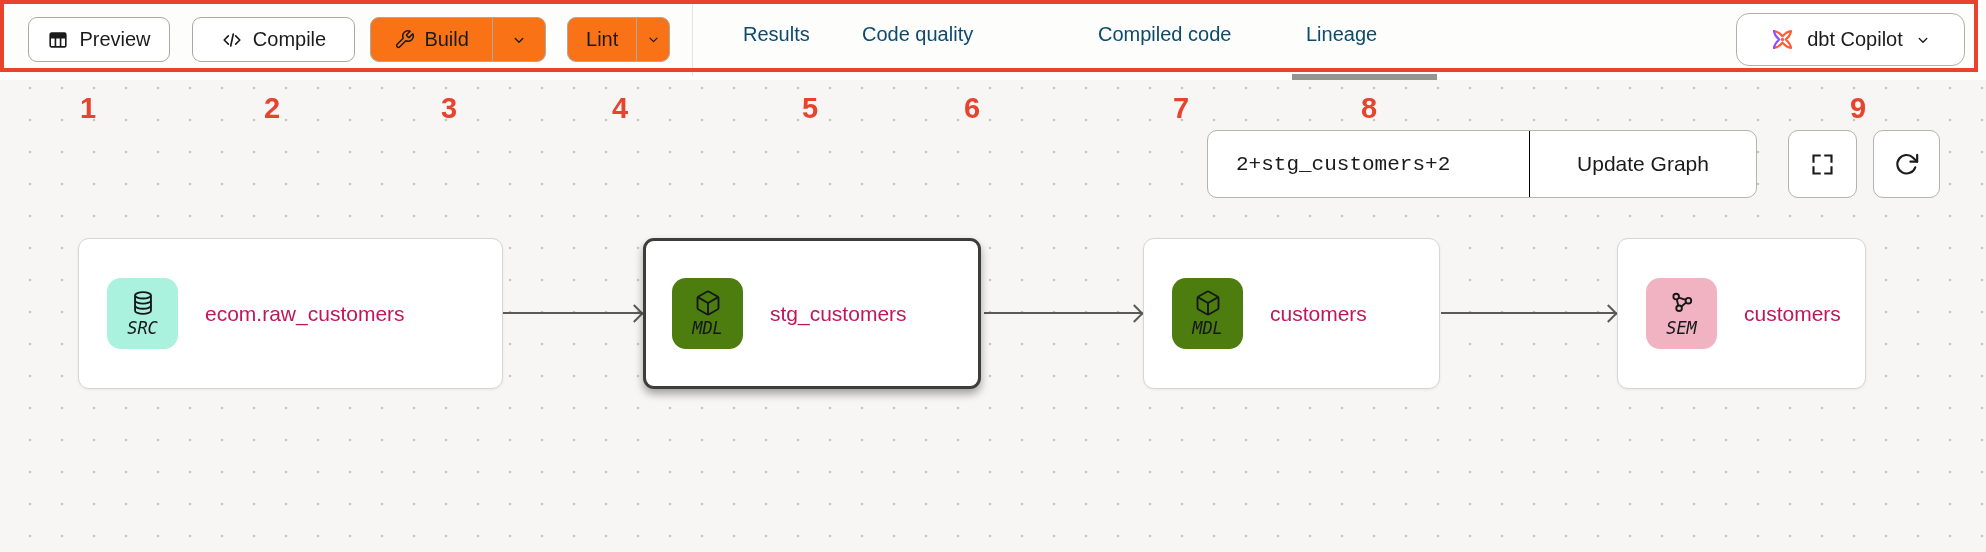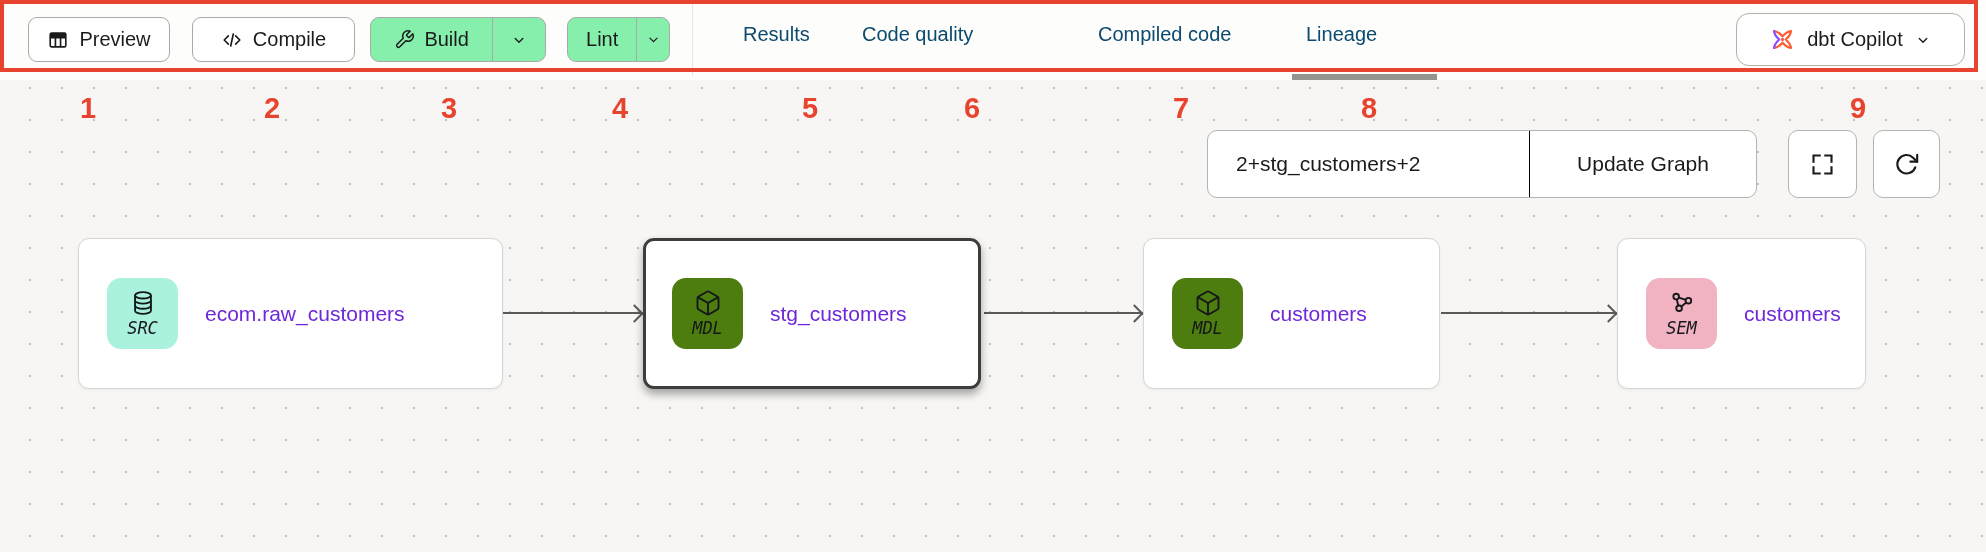--- a/index.html
+++ b/index.html
@@ -5,49 +5,49 @@
   * { margin:0; padding:0; box-sizing:border-box; }
   html,body { width:1986px; height:552px; font-family:"Liberation Sans", sans-serif; }
   .screen { position:relative; width:1986px; height:552px; background:#f7f6f5; overflow:hidden; outline:1px solid #ddd; }
 
   
   .toolbar { position:absolute; left:0; top:0; width:1986px; height:80px; background:#fdfdfc;padding-left:40px; }
   .anno-frame { position:absolute; left:0; top:0; width:1978px; height:72px; border:4px solid #e8432e; z-index:10; pointer-events:none; }
   .btn { position:absolute; top:17px; height:45px; background:#fff; border:1px solid #a9a9a6; border-radius:9px;
          display:flex; align-items:center; justify-content:center; gap:10px; font-size:20px; color:#1b1b1b; font-weight:500; cursor:pointer; }
   .btn svg { flex:0 0 auto; }
-  .split { position:absolute; top:17px; height:45px; background:#86efac; border:1px solid #a9a9a6; border-radius:9px; display:flex; cursor:pointer; }
+  .split { position:absolute; top:17px; height:45px; background:#f97316; border:1px solid #a9a9a6; border-radius:9px; display:flex; cursor:pointer; }
   .split .main { display:flex; align-items:center; justify-content:center; gap:9px; font-size:20px; font-weight:500; color:#1b1b1b; height:100%; }
   .split .caret { display:flex; align-items:center; justify-content:center; height:100%; border-left:1px solid #a9a9a6; }
   .tb-divider { position:absolute; left:692px; top:4px; width:1px; height:72px; background:#e6e6e4; }
   .tab { position:absolute; top:23px; font-size:20px; color:#0c4a6e; cursor:pointer; white-space:nowrap; }
   .tab-underline { position:absolute; left:1292px; top:74px; width:145px; height:6px; background:#96948f; z-index:11; }
   .copilot { position:absolute; left:1736px; top:13px; width:229px; height:53px; border:1px solid #b0b0ad; border-radius:13px; background:#fff;
              display:flex; align-items:center; justify-content:center; gap:11px; font-size:20px; font-weight:500; color:#1b1b1b; cursor:pointer; }
 
   
   .canvas { position:absolute; left:0; top:80px; width:1986px; height:472px; background:#f7f6f5;
             background-image:radial-gradient(circle, #c4c4c2 1.4px, transparent 1.6px);
             background-size:32px 32px; background-position:14px 24px; }
   .anno-num { position:absolute; top:12px; width:50px; text-align:center; color:#e8432e; font-size:29px; font-weight:bold; }
 
   .selector-box { position:absolute; left:1207px; top:50px; width:550px; height:68px; background:#fff; border:1px solid #b3b3b0; border-radius:10px; display:flex; overflow:hidden; }
-  .selector-input { width:321px; border:none; outline:none; background:transparent; padding:0 10px 0 28px; font-size:21px; color:#1b1b1b; font-family:Liberation Sans, sans-serif; }
+  .selector-input { width:321px; border:none; outline:none; background:transparent; padding:0 10px 0 28px; font-size:21px; color:#1b1b1b; font-family:Liberation Mono, monospace; }
   .update-btn { flex:1; border-left:1px solid #000000; display:flex; align-items:center; justify-content:center; font-size:21px; font-weight:500; color:#1b1b1b; cursor:pointer; }
   .sq-btn { position:absolute; top:50px; width:69px; height:68px; background:#fff; border:1px solid #b3b3b0; border-radius:10px;
             display:flex; align-items:center; justify-content:center; cursor:pointer; color:#1b1b1b; }
   .sq-btn.fullscreen { left:1788px; } .sq-btn.refresh { left:1873px; width:67px; }
 
   .node { position:absolute; top:158px; height:151px; background:#fff; border:1px solid #d6d6d3; border-radius:11px;
           display:flex; align-items:center; padding-left:28px; gap:27px; box-shadow:0 1px 3px rgba(0,0,0,0.06); cursor:pointer; }
   .node.selected { border:3px solid #3d3d3b; box-shadow:0 5px 9px rgba(0,0,0,0.35); padding-left:26px; }
   .badge { width:71px; height:71px; border-radius:14px; display:flex; flex-direction:column; align-items:center; justify-content:center; color:#15181b; flex:0 0 auto; }
   .badge .tag { font-family:"DejaVu Sans Mono", monospace; font-size:17px; margin-top:1px;font-style:italic; }
   .badge.src { background:#aaf1de; } .badge.mdl { background:#4d7c0f; } .badge.sem { background:#f1b3c2; }
-  .node-label { font-size:21px; color:#6d28d9; white-space:nowrap; }
+  .node-label { font-size:21px; color:#be185d; white-space:nowrap; }
 
   .edge { position:absolute; top:232px; height:2px; background:#5a5a58; }
   .edge::after { content:""; position:absolute; right:0; top:-5px; width:11px; height:11px;
                  border-top:2px solid #5a5a58; border-right:2px solid #5a5a58; transform:rotate(45deg); }
 </style>
 </head>
 <body>
 
 <div class="screen">
 

